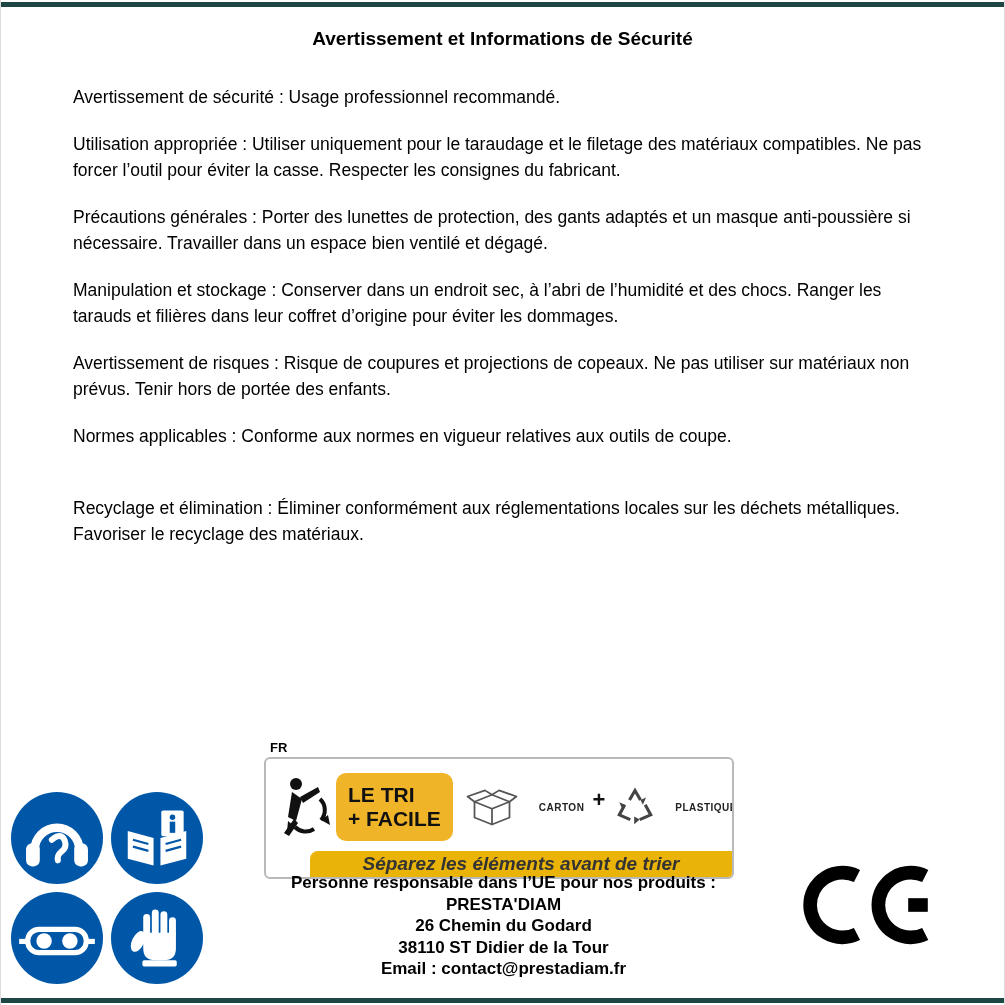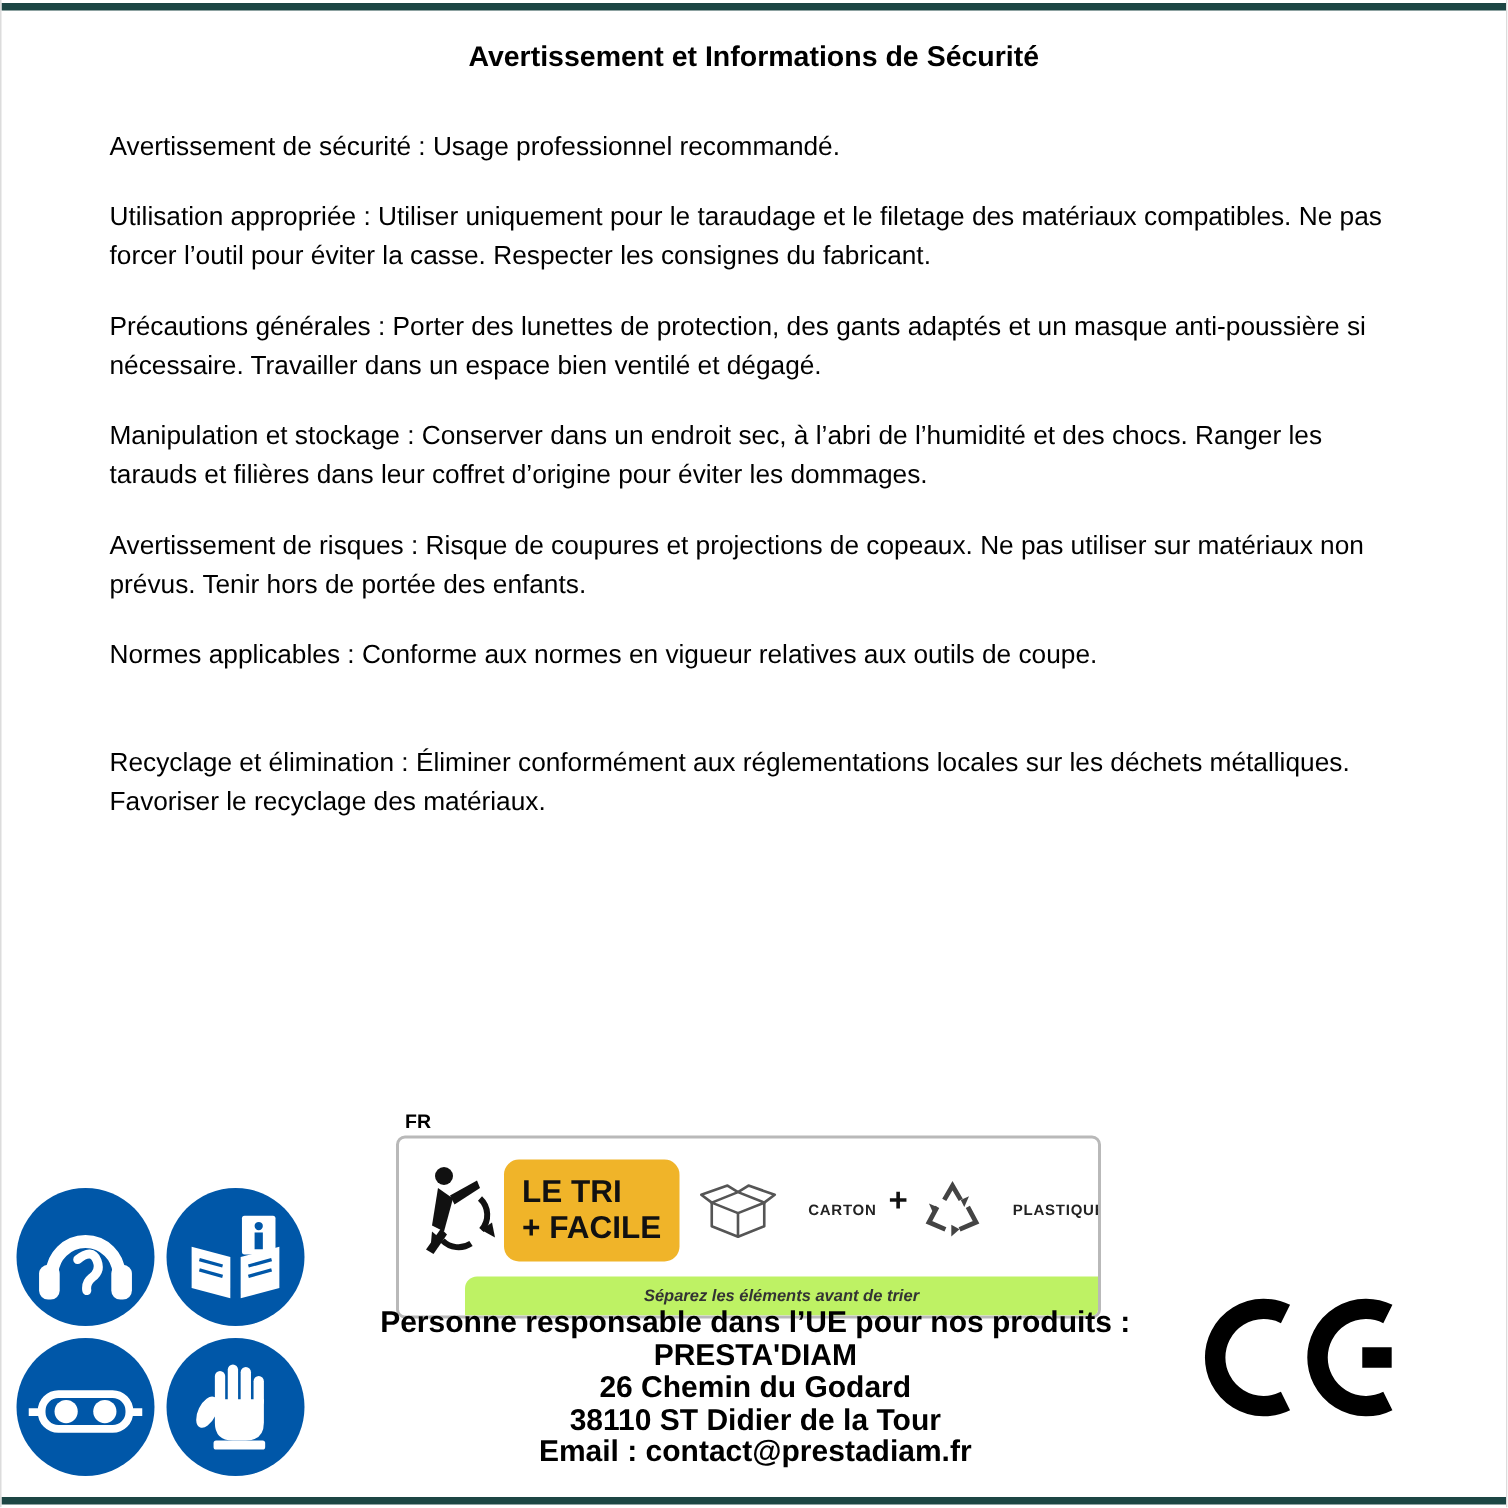--- a/index.html
+++ b/index.html
@@ -61,29 +61,29 @@
     font-size:10px;font-weight:bold;letter-spacing:.5px;color:#222;}
   .plus-sep{font-size:22px;font-weight:bold;margin:0 8px 14px 8px;color:#111;}
   .pennant{
     margin-left:10px;height:80px;width:100px;
     background:#f0b429;
     clip-path:polygon(0 0,76% 0,100% 50%,76% 100%,0 100%);
     display:flex;align-items:center;gap:16px;padding-left:10px;box-sizing:border-box;
   }
   .bac-text{font-size:12px;font-weight:bold;line-height:1.1;color:#111;}
   .tagline-strip{
-    height:26px;margin-left:44px;background:#bef264;
+    height:26px;margin-left:44px;background:#eab308;
     display:flex;align-items:center;justify-content:center;
-    font-style:italic;font-weight:bold;font-size:11px;color:#333;
+    font-style:italic;font-weight:bold;font-size:19px;color:#333;
     border-top-left-radius:8px;
   }
 
   .footer-block{
     position:absolute;top:872px;left:230px;width:545px;
-    text-align:center;font-weight:bold;font-size:20px;line-height:21.5px;
+    text-align:center;font-weight:bold;font-size:17px;line-height:21.5px;
   }
 
   .ce-mark{position:absolute;left:798px;top:853px;width:145px;height:104px;}
   .ce-mark svg{width:100%;height:100%;}
 </style>
 </head>
 <body>
 
 <div id="page">
 

